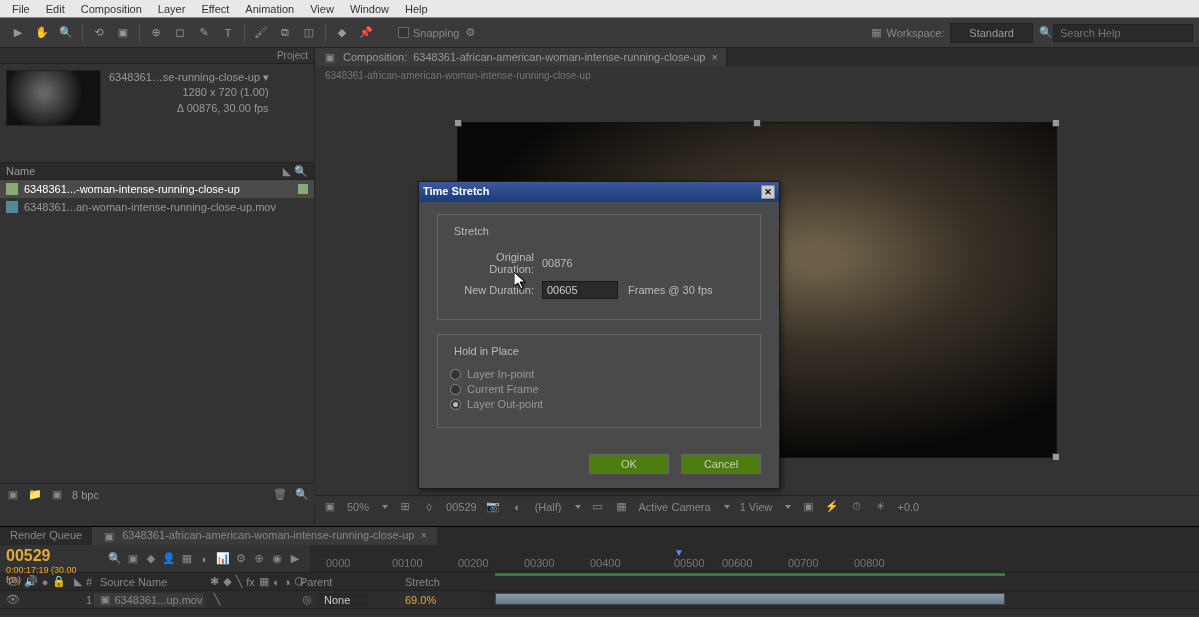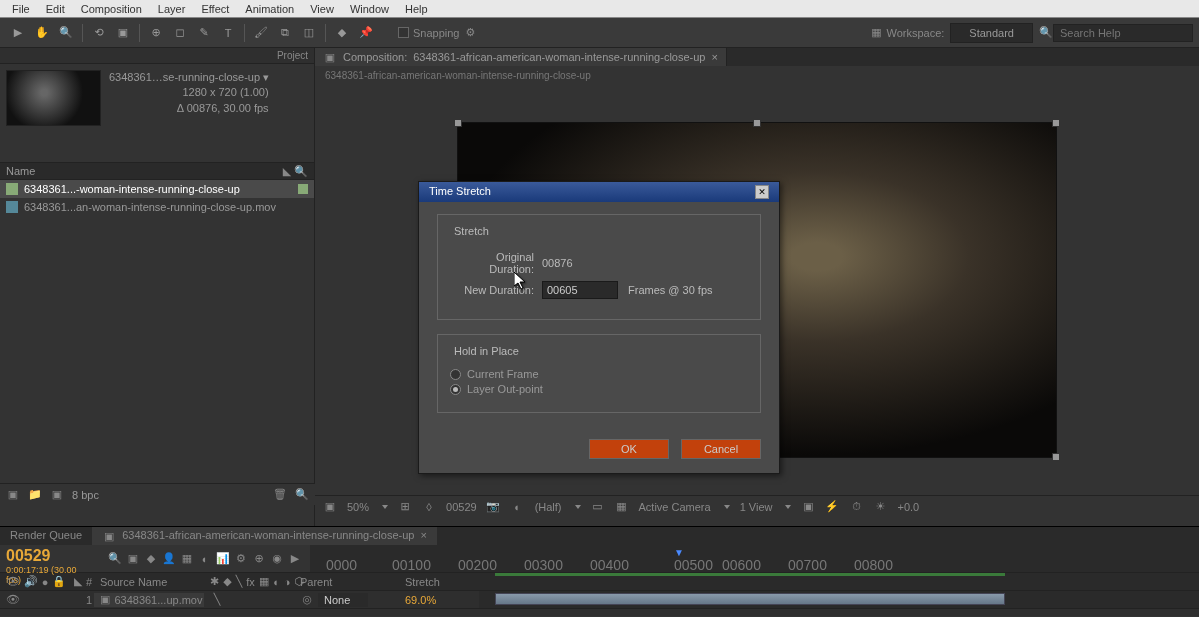--- a/index.html
+++ b/index.html
@@ -54,47 +54,47 @@
 
 .timeline { height: 90px; background: #2f2f2f; border-top: 1px solid #000; }
 .tl-tabs { display: flex; height: 18px; background: #2a2a2a; }
 .tl-tab { padding: 2px 10px; color: #888; }
 .tl-header { display: flex; height: 28px; background: #333; border-bottom: 1px solid #222; }
 .tl-timecode { width: 100px; padding: 2px 6px; }
 .tc-main { color: #e8a838; font-size: 16px; font-weight: bold; }
 .tc-sub { color: #e8a838; font-size: 9px; }
 .tl-icons { display: flex; align-items: center; gap: 4px; padding: 0 8px; }
 .tl-ruler { flex: 1; position: relative; background: #2a2a2a; }
-.ruler-tick { position: absolute; top: 12px; color: #777; font-size: 14px; }
+.ruler-tick { position: absolute; top: 12px; color: #777; font-size: 11px; }
 .tl-row { display: flex; height: 18px; background: #2e2e2e; border-bottom: 1px solid #222; align-items: center; }
 .tl-row.hdr { background: #2a2a2a; }
 .tl-cell { padding: 0 6px; color: #888; display: flex; align-items: center; gap: 4px; }
 .c1 { width: 68px; } .c2 { width: 12px; } .c3 { width: 110px; } .c4 { width: 90px; } .c5 { width: 105px; } .c6 { width: 80px; }
 .track { flex: 1; background: #2a2a2a; position: relative; height: 100%; }
 .clip { position: absolute; top: 2px; left: 16px; width: 510px; height: 12px; background: linear-gradient(#8899aa, #667788); border: 1px solid #445; }
 .green-strip { position: absolute; top: 0; left: 16px; width: 510px; height: 3px; background: #3a7a3a; }
 
 
 .dialog { position: absolute; left: 418px; top: 181px; width: 362px; background: #4a4a4a; border: 1px solid #1a1a1a; box-shadow: 2px 2px 6px rgba(0,0,0,0.5); }
-.dialog-title { background: linear-gradient(#3a5a9a, #1a3a7a); color: #fff; padding: 3px 10px; display: flex; font-weight: normal; }
+.dialog-title { background: linear-gradient(#3a5a9a, #1a3a7a); color: #fff; padding: 3px 4px; display: flex; font-weight: bold; }
 .dialog-close { margin-left: auto; width: 14px; height: 14px; background: #ccc; color: #000; display: flex; align-items: center; justify-content: center; font-size: 9px; border: 1px solid #888; }
 .dialog-body { padding: 12px 18px; }
 .group { border: 1px solid #666; padding: 10px 12px 14px; margin-bottom: 14px; }
 .group-title { color: #bbb; font-size: 11px; margin-top: -17px; margin-bottom: 8px; background: #4a4a4a; display: inline-block; padding: 0 4px; }
 .form-row { display: flex; align-items: center; margin: 6px 0; }
 .form-label { width: 92px; text-align: right; padding-right: 8px; color: #bbb; }
 .form-input { width: 76px; background: #2a2a2a; border: 1px solid #1a1a1a; padding: 2px 4px; color: #ccc; }
 .form-input.sel { background: #4a5f7a; color: #ffa040; border: 1px solid #1a1a1a; }
 .form-static { color: #bbb; }
 .form-after { color: #bbb; margin-left: 10px; }
 .radio-row { display: flex; align-items: center; gap: 6px; margin: 3px 0; }
 .radio { width: 11px; height: 11px; border: 1px solid #888; border-radius: 50%; background: #333; display: flex; align-items: center; justify-content: center; }
 .radio.on::after { content:''; width: 5px; height: 5px; background: #bbb; border-radius: 50%; }
 .dialog-buttons { display: flex; justify-content: flex-end; gap: 12px; padding: 0 18px 14px; }
-.dlg-btn { width: 80px; padding: 3px 0; text-align: center; background: #c2410c; border: 1px solid #666; color: #ccc; }
+.dlg-btn { width: 80px; padding: 3px 0; text-align: center; background: #4d7c0f; border: 1px solid #666; color: #ccc; }
 
 .cursor { position: absolute; left: 514px; top: 272px; width: 14px; height: 18px; pointer-events: none; }
 .cursor svg { filter: drop-shadow(1px 1px 1px rgba(0,0,0,0.6)); }
 .drop-arrow { width:0; height:0; border-left: 3px solid transparent; border-right: 3px solid transparent; border-top: 4px solid #888; margin-left: 3px; }
 .small-icon { width: 14px; height: 14px; display: inline-flex; align-items: center; justify-content: center; color: #888; }
 .timeline-playhead-marker { position: absolute; top: 2px; color: #4a8aff; font-size: 10px; }
 </style>
 </head>
 <body>
 
@@ -338,20 +338,24 @@
       <div class="form-row">
         <span class="form-label">New Duration:</span>
         <input class="form-input" value="00605" style="">
         <span class="form-after">Frames @ 30 fps</span>
       </div>
     </div>
     <div class="group">
       <div class="group-title">Hold in Place</div>
       <div class="radio-row">
           <span class="radio"></span>
+          <span>Layer In-point</span>
+        </div>
+      <div class="radio-row">
+          <span class="radio"></span>
           <span>Current Frame</span>
         </div>
       <div class="radio-row">
           <span class="radio on"></span>
           <span>Layer Out-point</span>
         </div>
     </div>
   </div>
   <div class="dialog-buttons">
     <div class="dlg-btn">OK</div>

